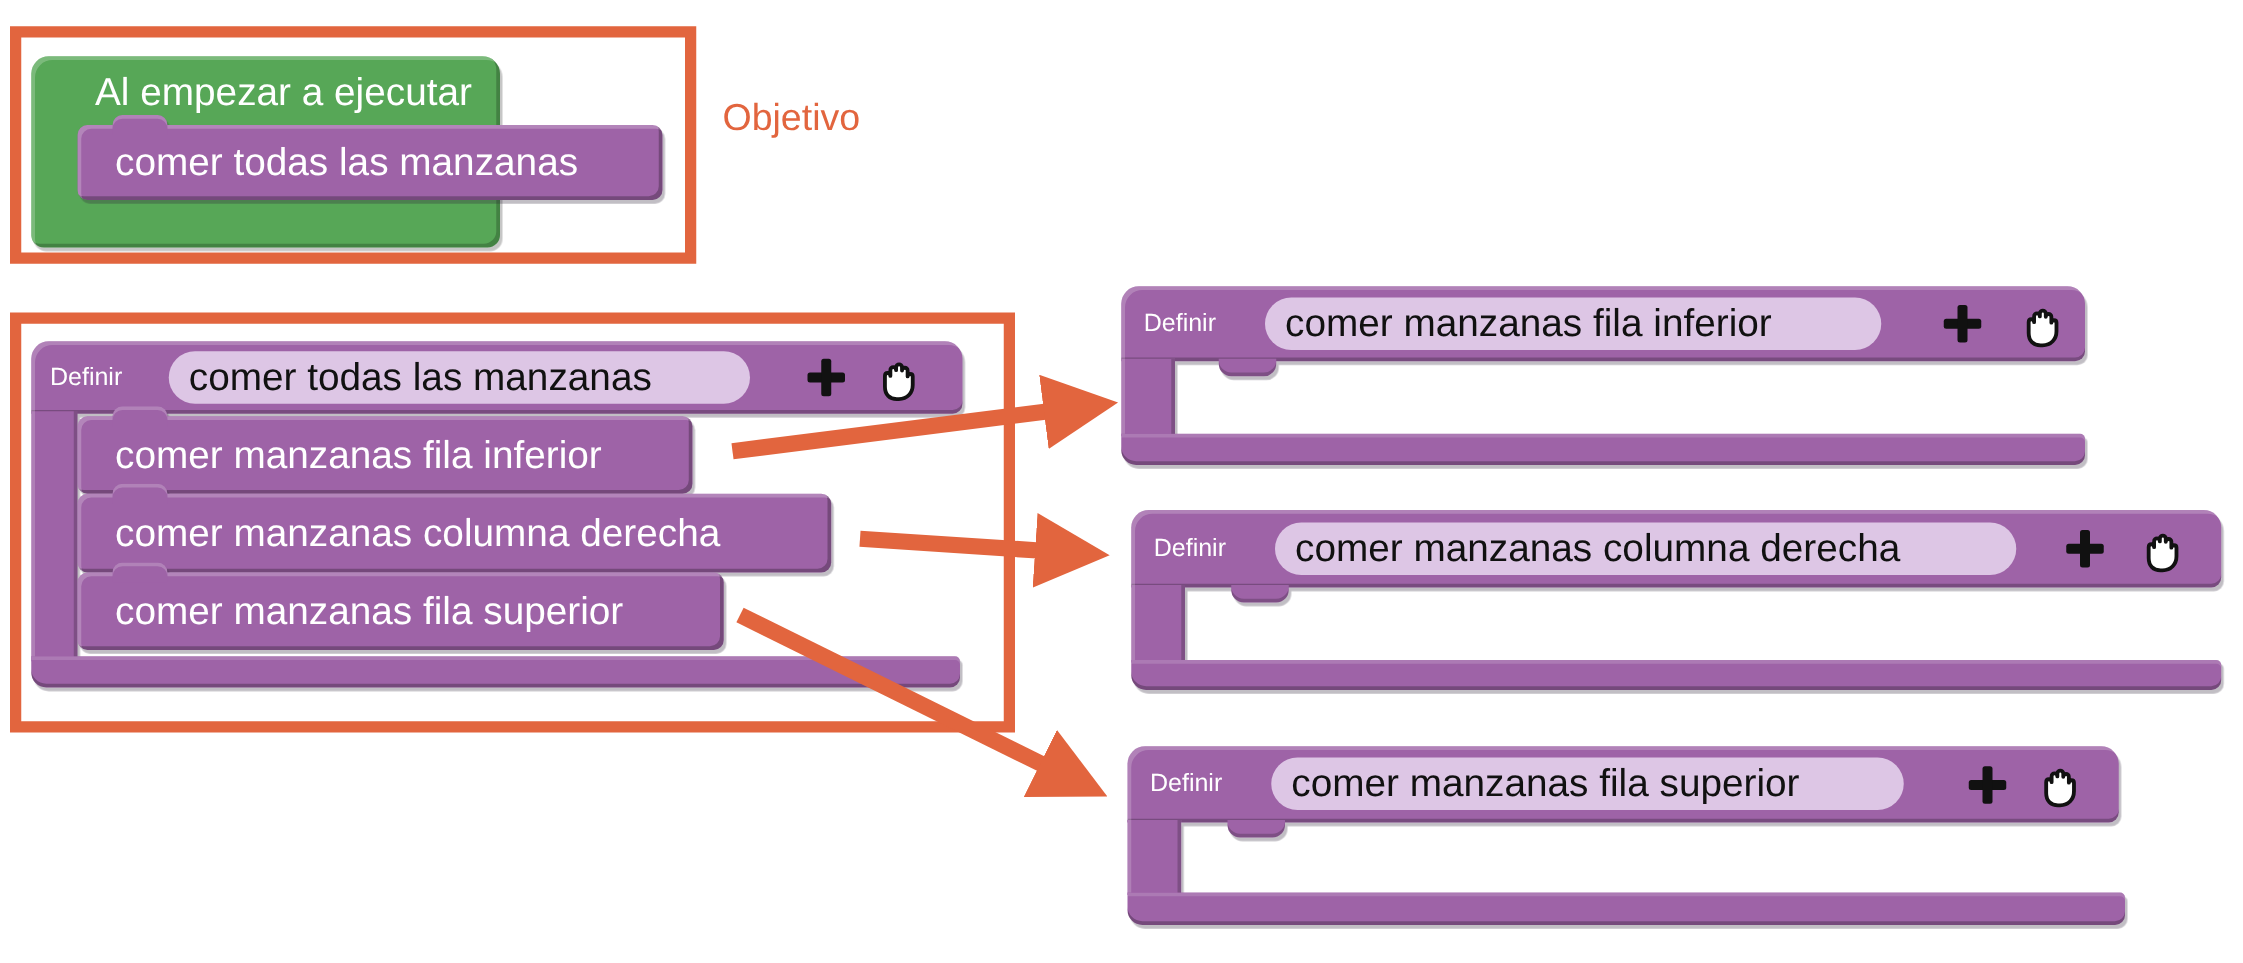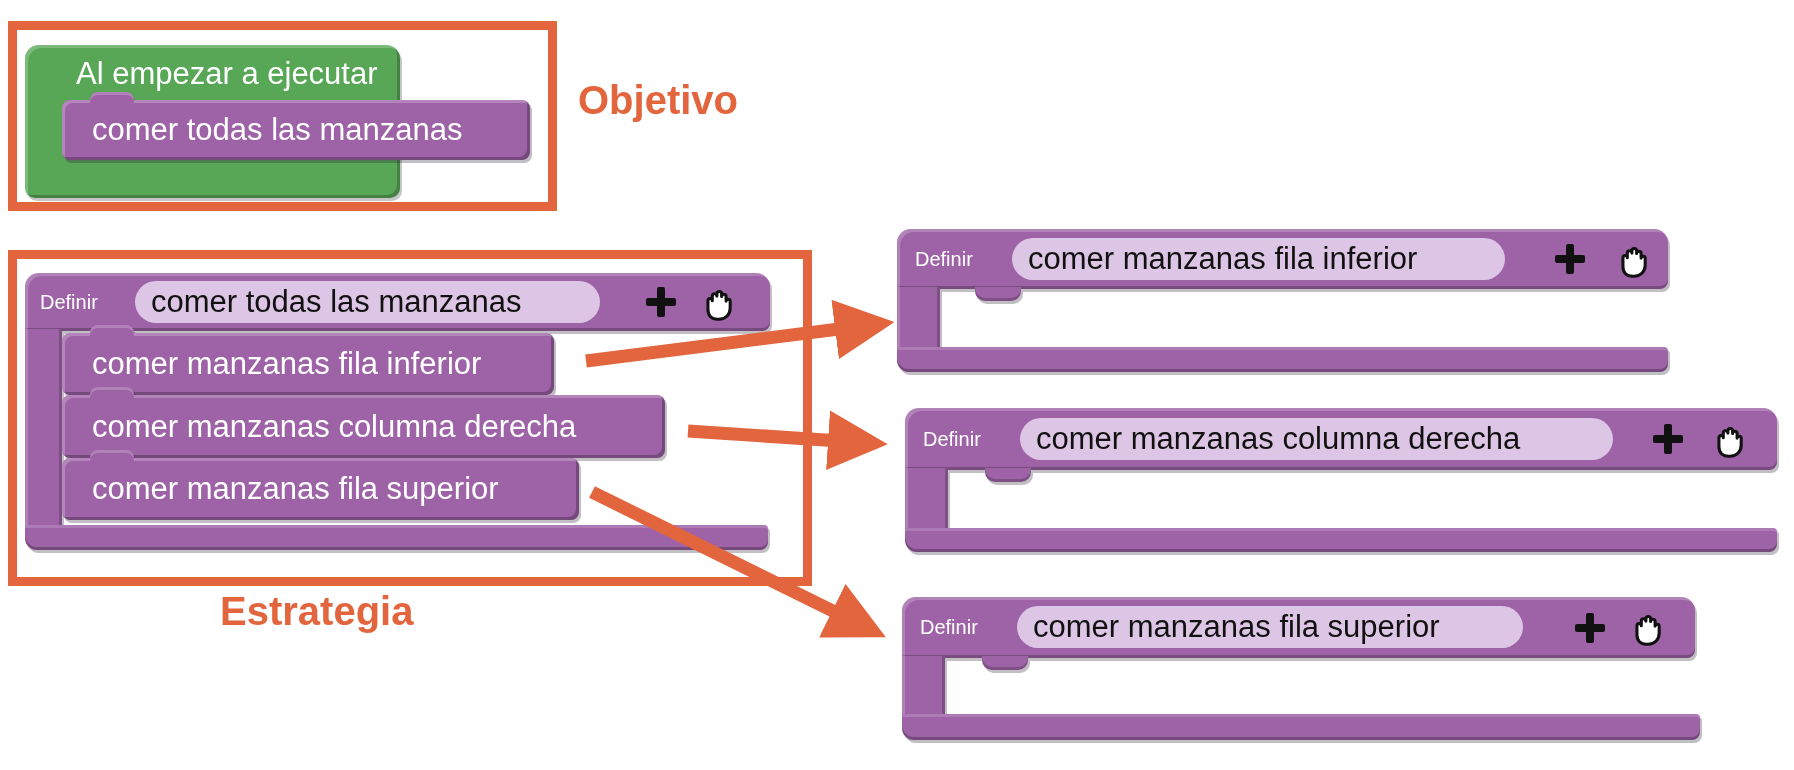--- a/index.html
+++ b/index.html
@@ -12,21 +12,21 @@
   }
   *{box-sizing:border-box;margin:0;padding:0}
   html,body{background:#fff}
   body{font-family:"Liberation Sans", sans-serif;}
   .canvas{position:relative;width:1794px;height:770px;background:#fff;overflow:hidden;}
 
   
   .obox{position:absolute;border:9px solid var(--annotation-orange);background:transparent;z-index:1;}
   #box-objetivo{left:8px;top:21px;width:549px;height:190px;}
   #box-estrategia{left:8px;top:250px;width:804px;height:336px;}
-  .olabel{position:absolute;color:var(--annotation-orange);font-size:40px;font-weight:bold;z-index:4;white-space:nowrap;}
+  .olabel{position:absolute;color:var(--annotation-orange);font-size:30px;font-weight:normal;z-index:4;white-space:nowrap;}
   #label-objetivo{left:578px;top:78px;}
   #label-estrategia{left:220px;top:589px;}
 
   
   #hat{position:absolute;left:25px;top:45px;width:375px;height:153px;z-index:2;
        background:var(--block-green);border-radius:14px 14px 10px 10px;
        box-shadow:inset 3px 3px 0 rgba(255,255,255,.22), inset -3px -3px 0 rgba(0,0,0,.22);
        filter:drop-shadow(2px 3px 0 rgba(50,50,50,.28));}
   .hat-title{position:absolute;left:12px;top:0;height:56px;line-height:58px;color:var(--text-white);font-size:31px;white-space:nowrap;margin-left:39px;}
 
@@ -115,21 +115,20 @@
 
   <div id="hat">
     <div class="hat-title">Al empezar a ejecutar</div>
   </div>
   <div class="stmt" id="call0">
     <span class="bump"></span>
     <span class="stmt-label">comer todas las manzanas</span>
   </div>
 
   <div class="obox" id="box-estrategia"></div>
-  <div class="olabel" id="label-estrategia">Estrategia</div>
 
   <div class="cb" id="maindef">
     <div class="cb-header"></div>
     <div class="cb-arm"></div>
     <div class="cb-foot"></div>
     <span class="cb-kw">Definir</span>
     <span class="cb-pill">comer todas las manzanas</span>
     <span class="plus-icon"></span>
     <span class="hand-icon">
       <svg viewBox="0 0 36 36">

